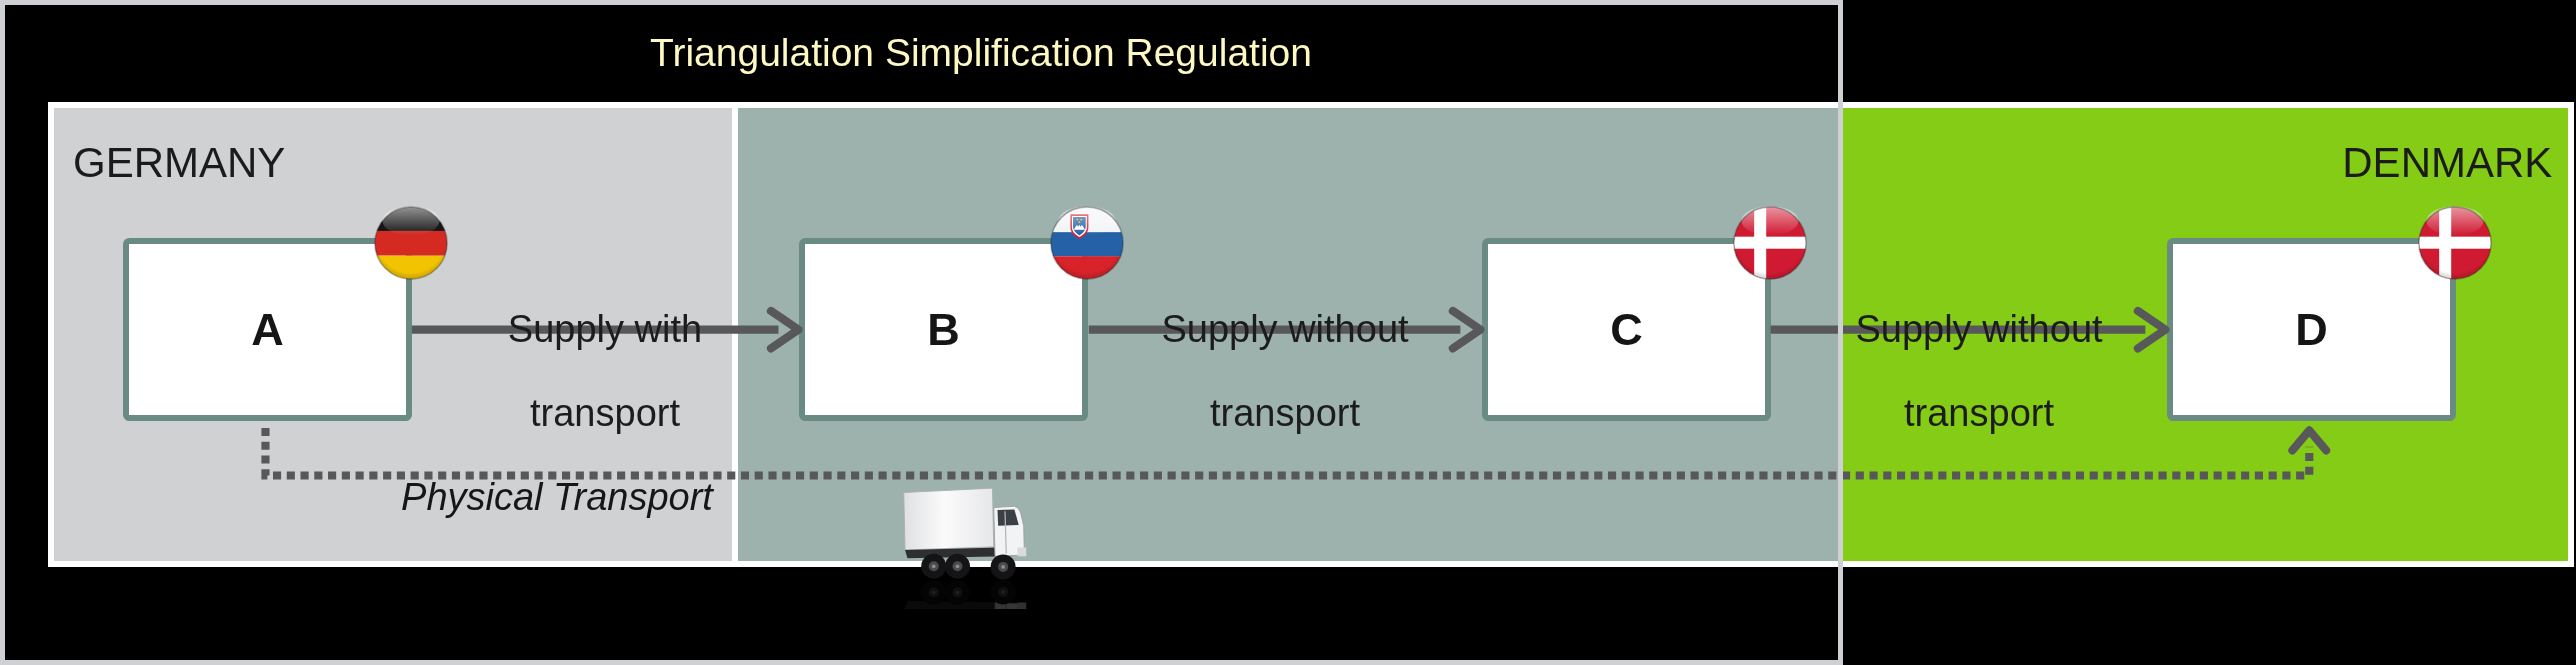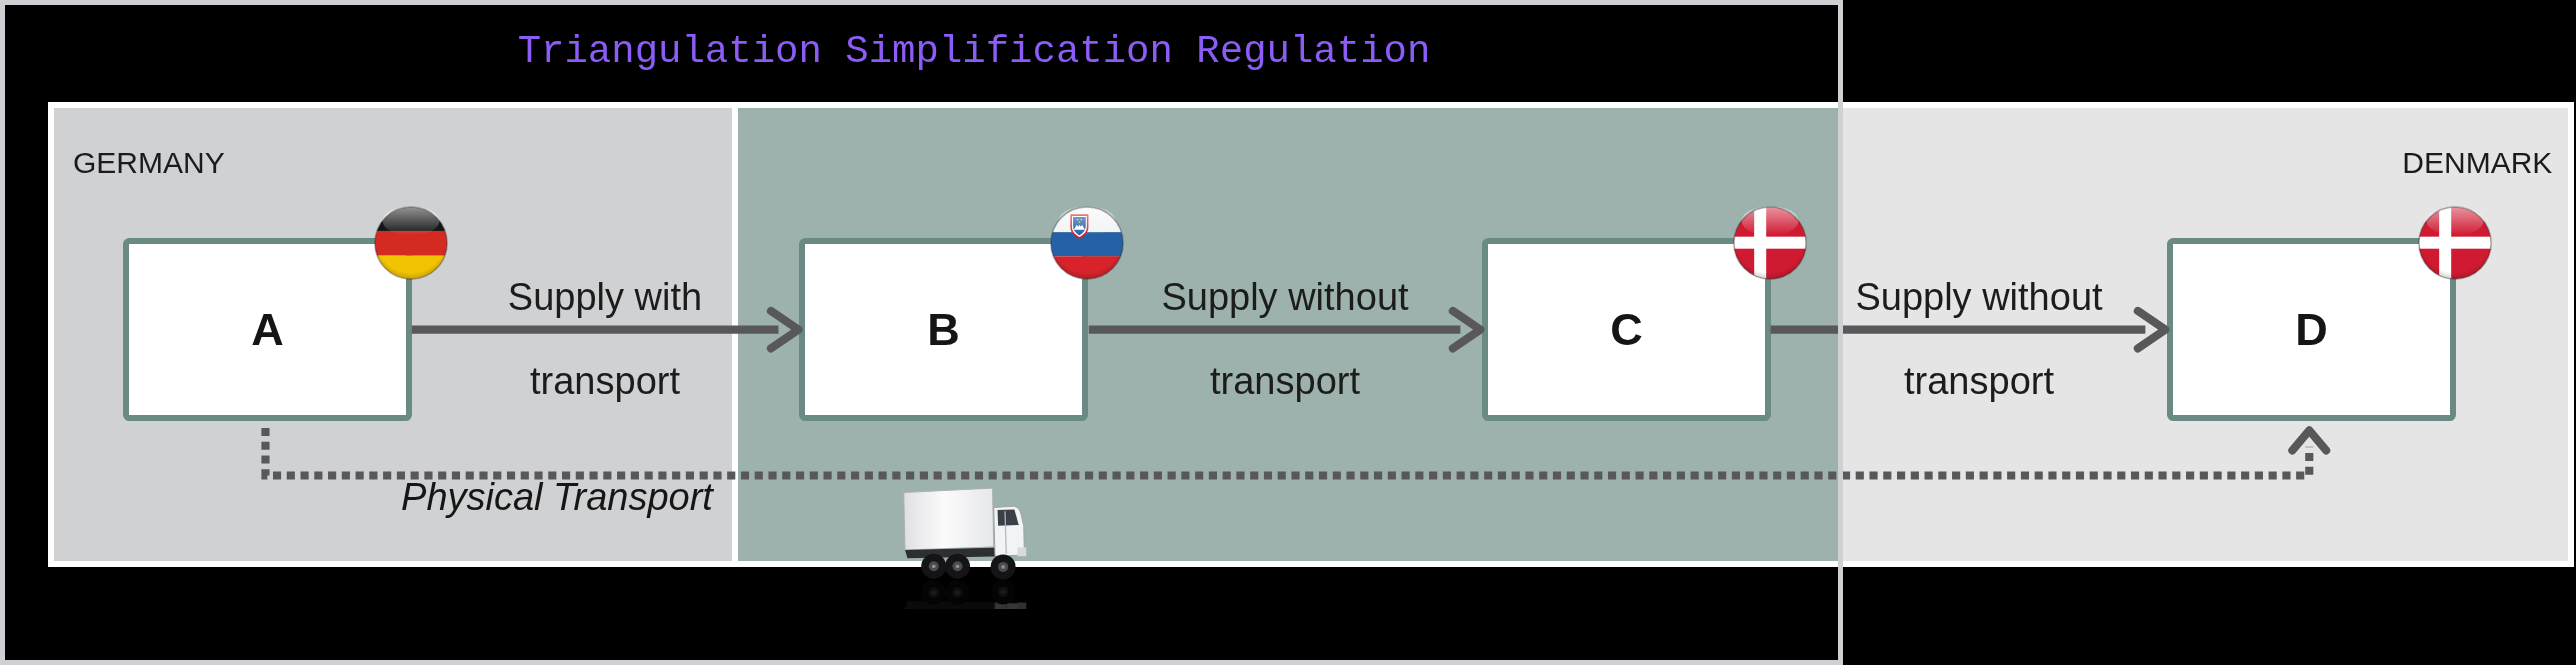--- a/index.html
+++ b/index.html
@@ -1,43 +1,43 @@
 <!DOCTYPE html>
 <html style="font-size:10px"><head>
 <meta charset="utf-8">
 <style>
   html,body{margin:0;padding:0;background:#000;}
   .stage{
     position:relative;width:2576px;height:665px;background:#000;
     font-family:"Liberation Sans",sans-serif;overflow:hidden;
   }
   .title{
-    position:absolute;left:10px;top:31px;width:1928px;text-align:center;
-    font-size:39px;line-height:43px;color:#8b5cf6;font-family:Liberation Mono, monospace;
+    position:absolute;left:17px;top:31px;width:1928px;text-align:center;
+    font-size:39px;line-height:43px;color:#fef9c3;
   }
   .panel{position:absolute;top:102px;height:465px;border:6.3px solid #fff;box-sizing:border-box;}
   .panel-germany{left:48px;width:690px;background:#d0d1d3;}
   .panel-mid{left:732px;width:1111px;background:#9db2ac;border-right:none;}
-  .panel-denmark{left:1843px;width:731px;background:#e5e5e5;border-left:none;}
-  .region-label{position:absolute;font-size:30px;line-height:44px;color:#1b1b1b;}
+  .panel-denmark{left:1843px;width:731px;background:#84cc16;border-left:none;}
+  .region-label{position:absolute;font-size:42px;line-height:44px;color:#1b1b1b;}
   .region-label.germany{left:19px;top:33px;}
   .region-label.denmark{right:15.7px;top:33px;}
   .entity{
     position:absolute;top:238px;width:289px;height:183px;background:#fff;
     border:6.3px solid #6a8b84;border-radius:6.3px;box-sizing:border-box;
     display:flex;align-items:center;justify-content:center;
     font-size:45px;font-weight:bold;color:#151515;
   }
   .entity-a{left:123px}.entity-b{left:799px}.entity-c{left:1482px}.entity-d{left:2167px}
   .flag{position:absolute;top:205px;width:76px;height:76px;}
   .flag-a{left:373px}.flag-b{left:1049px}.flag-c{left:1732px}.flag-d{left:2417px}
   .overlay{position:absolute;left:0;top:0;}
   .arrow-label{
     position:absolute;width:438px;text-align:center;
-    font-size:38px;line-height:41px;color:#1c1c1c;
+    font-size:38px;line-height:41px;color:#1c1c1c;margin-top:32px;
   }
   .al-1{top:277px}.al-2{top:361px}
   .al-ab{left:386px}.al-bc{left:1066px}.al-cd{left:1760px}
   .pt-label{
     position:absolute;left:338px;top:478px;width:438px;text-align:center;
     font-size:38px;line-height:39px;color:#161616;font-style:italic;
   }
   .truck{position:absolute;left:900px;top:486px;}
   .frame{
     position:absolute;left:0;top:0;width:1843px;height:665px;

